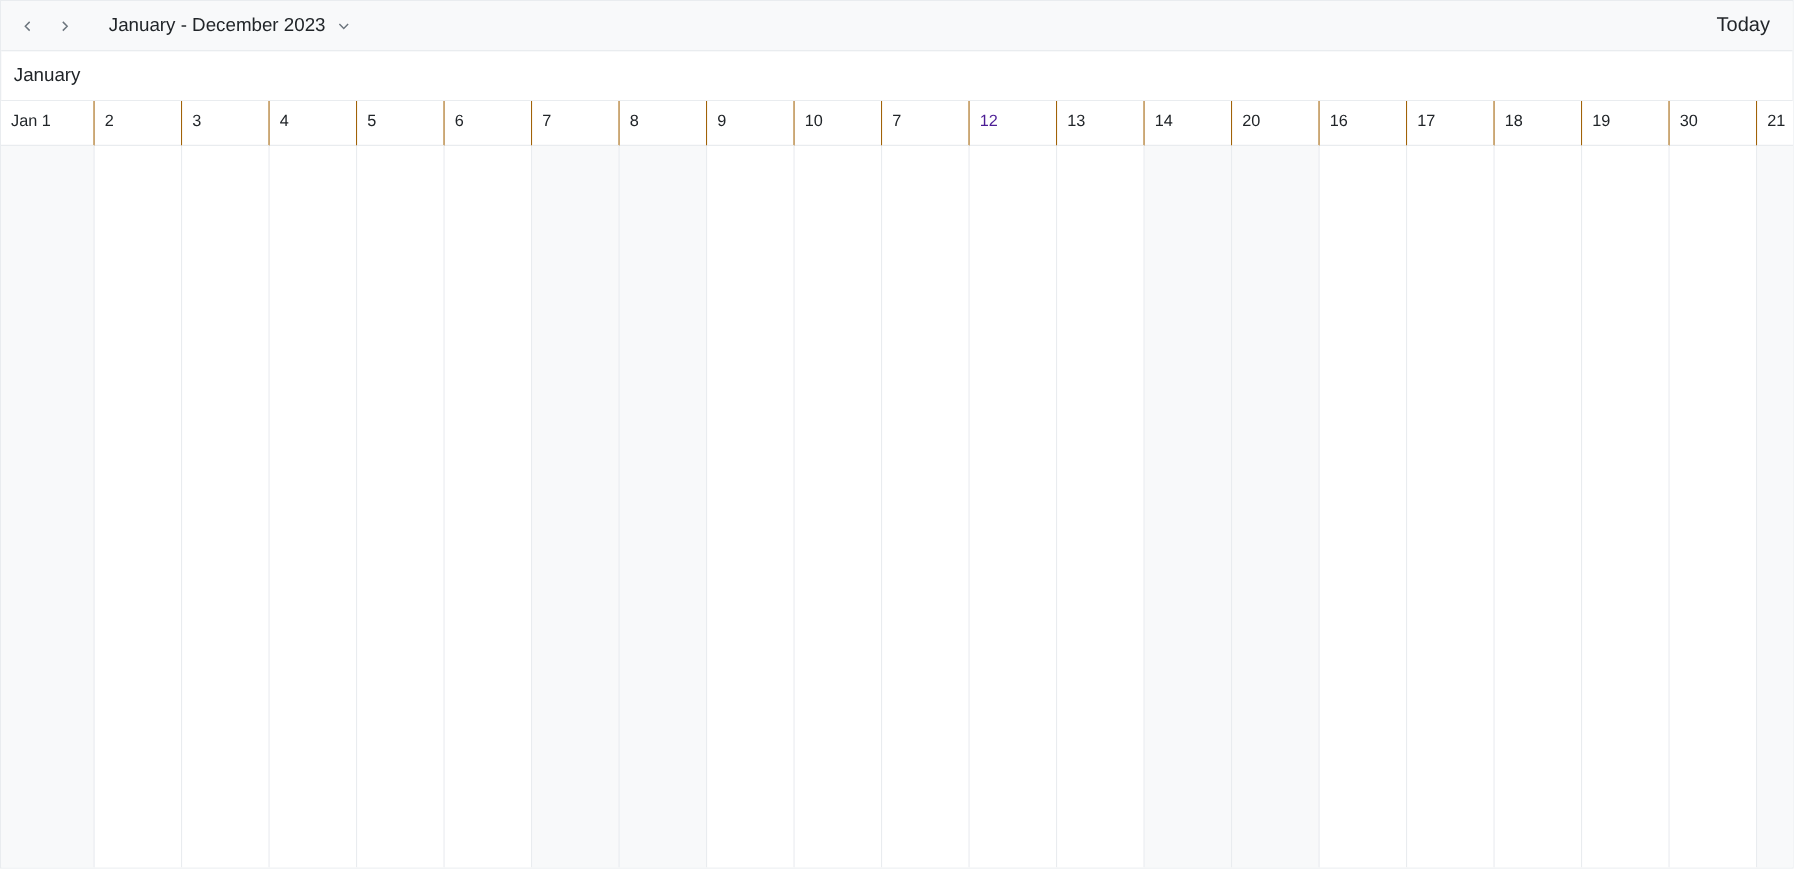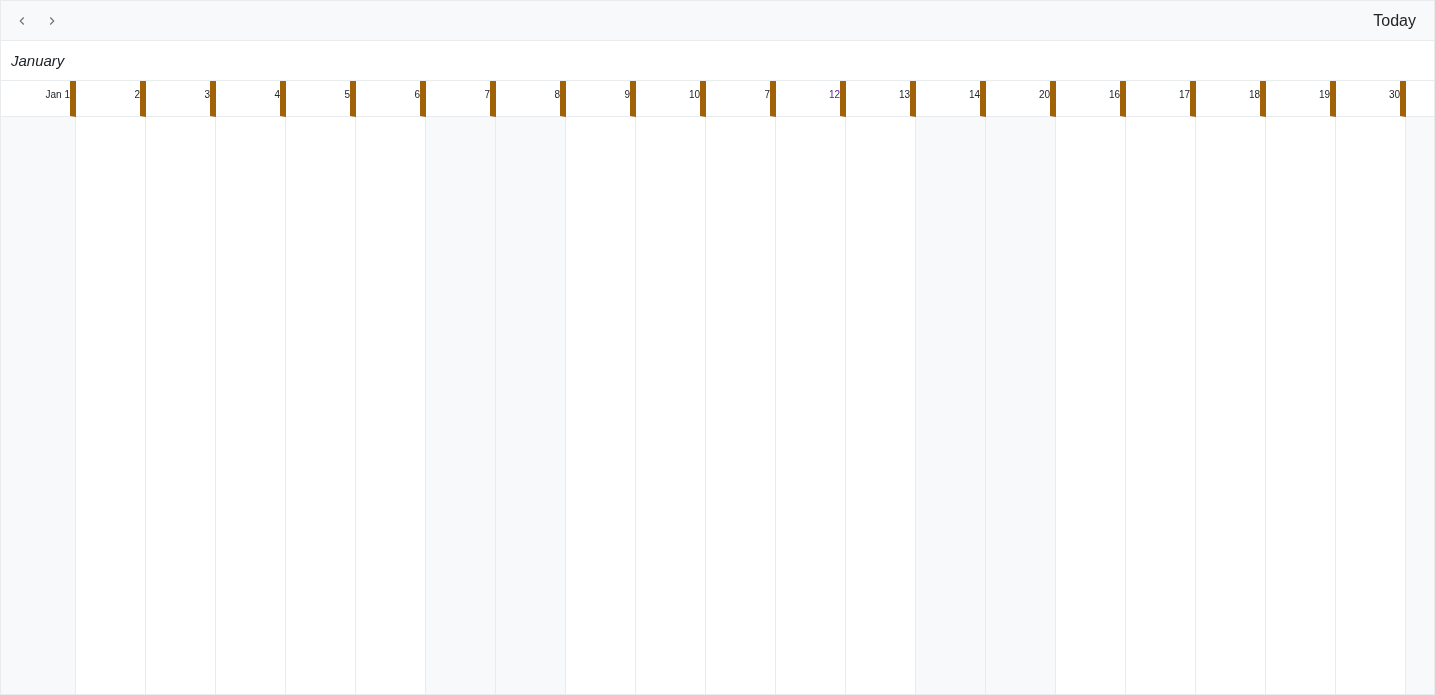--- a/index.html
+++ b/index.html
@@ -83,21 +83,20 @@
     }
     
     .month-row {
       height: 40px;
       display: flex;
       align-items: center;
       padding: 0 10px;
       border-bottom: 1px solid #e9ecef;
       font-size: 15px;
       color: #212529;
-      font-style: italic;
     }
     
     .scroll-outer {
       flex: 1;
       display: flex;
       flex-direction: column;
       overflow: hidden;
     }
     .scroll-inner {
       flex: 1;
@@ -123,28 +122,27 @@
       display: block;
     }
     .day-header-row {
       display: flex;
       height: 36px;
       flex-shrink: 0;
     }
     .day-header-cell {
       width: 70px;
       flex-shrink: 0;
-      border-right: 6px solid #a16207;
+      border-right: 1px solid #a16207;
       border-bottom: 1px solid #e9ecef;
       padding: 8px 0 0 8px;
-      font-size: 10px;
+      font-size: 13px;
       color: #212529;
       cursor: pointer;
       background: #fff;
-      text-align: right;
     }
     .day-header-cell.first {
       width: 75px;
     }
     .day-header-cell.today {
       color: #4c1d95;
     }
     .day-body-row {
       display: flex;
       flex: 1;
@@ -171,20 +169,26 @@
     <button class="nav-btn">
       <svg viewBox="0 0 24 24">
           <polyline points="15 18 9 12 15 6"></polyline>
         </svg>
     </button>
     <button class="nav-btn">
       <svg viewBox="0 0 24 24">
           <polyline points="9 18 15 12 9 6"></polyline>
         </svg>
     </button>
+    <div class="range-selector">
+      <span class="range-label">January - December 2023</span>
+      <svg class="chevron-down" viewBox="0 0 24 24">
+          <polyline points="6 9 12 15 18 9"></polyline>
+        </svg>
+    </div>
     <div class="toolbar-spacer"></div>
     <button class="today-btn">Today</button>
   </div>
 
   <div class="month-row">January</div>
 
   <div class="scroll-outer">
     <div class="scroll-inner">
       <div class="day-header-row" id="day-header-row">
           <div class="day-header-cell first">Jan 1</div>

